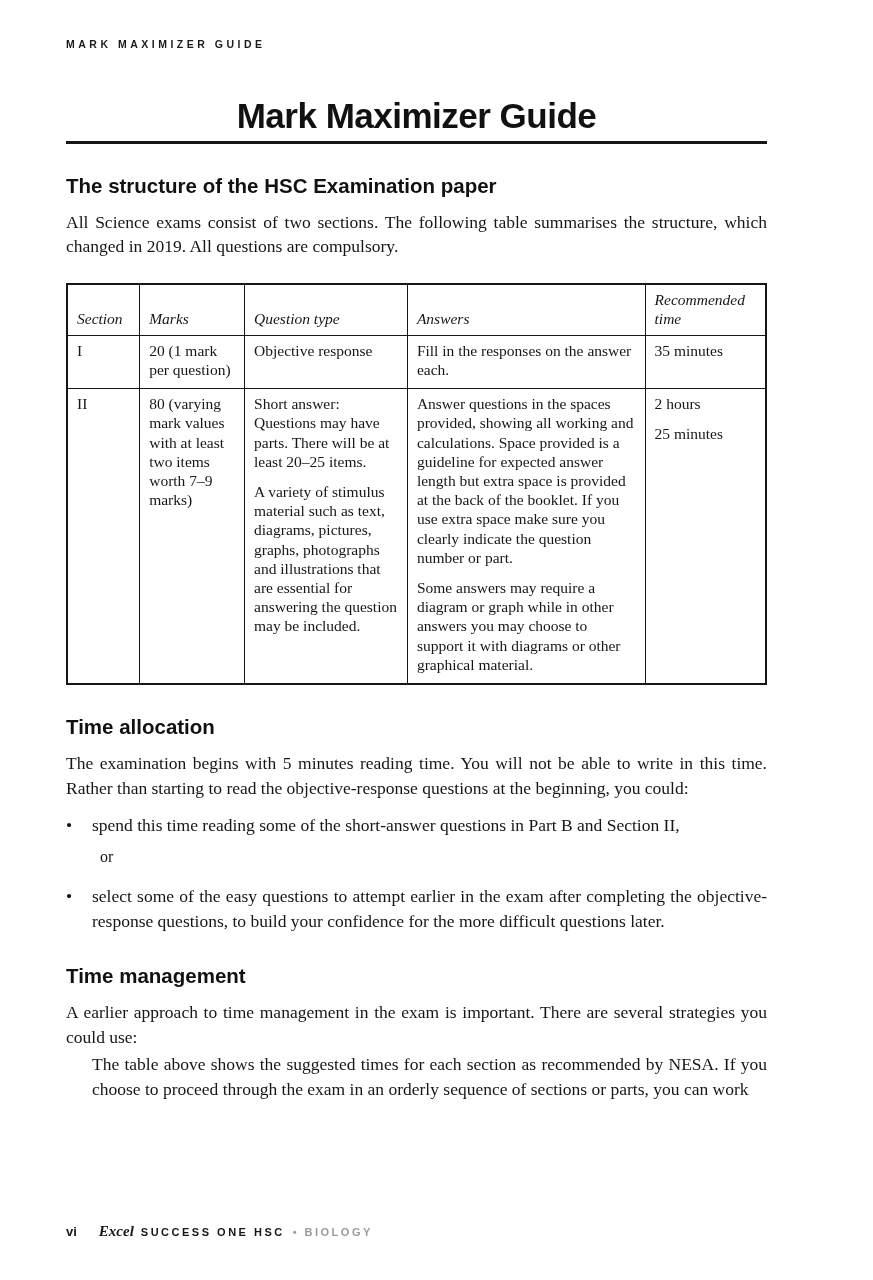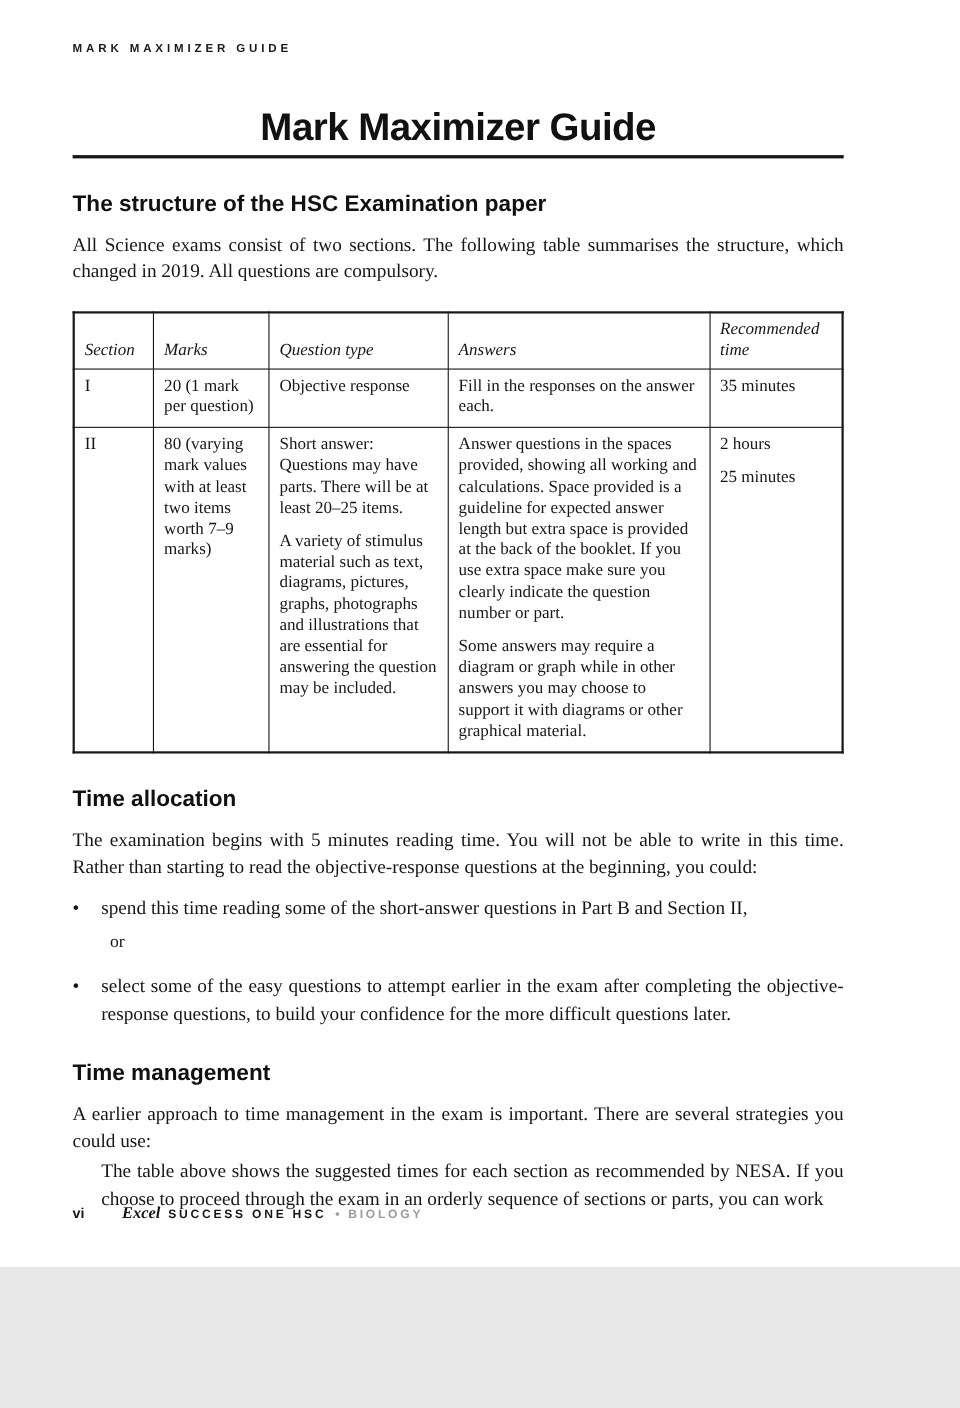--- a/index.html
+++ b/index.html
@@ -2,21 +2,21 @@
 <html><head>
 <meta charset="utf-8">
 <style>
   * { box-sizing: border-box; margin: 0; padding: 0; }
   html, body { background: #e8e8e8; }
   body { width: 873px; }
 
   .page {
     position: relative;
     width: 873px;
-    height: 1152px;
+    height: 1280px;
     background: #ffffff;
     padding: 38px 106px 12px 66px;
     overflow: hidden;
     color: #161616;
     font-family: "Liberation Serif", serif;
   }
 
   .running-header {
     font-family: "Liberation Sans", sans-serif;
     font-size: 10.5px;
@@ -118,21 +118,21 @@
     left: 66px;
     right: 106px;
     bottom: 40px;
     display: flex;
     align-items: baseline;
   }
   .footer .folio {
     font-family: "Liberation Sans", sans-serif;
     font-size: 13px;
     font-weight: bold;
-    margin-right: 34px;
+    margin-right: 22px;
     color: #161616;
   }
   .footer .brand {
     font-family: "Liberation Serif", serif;
     font-style: italic;
     font-weight: bold;
     font-size: 15px;
     color: #161616;
     margin-right: 7px;
   }

